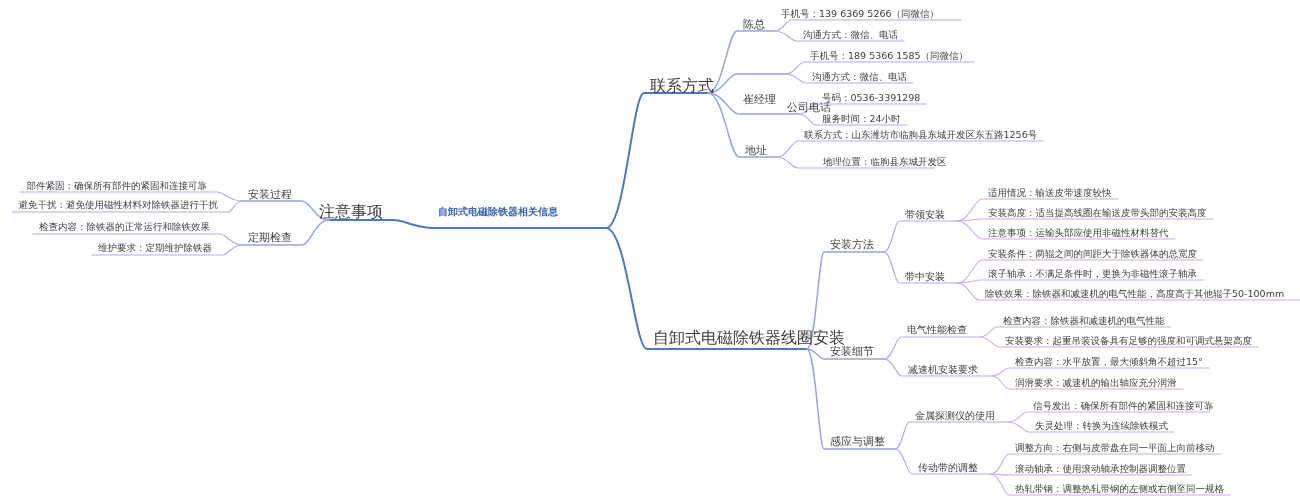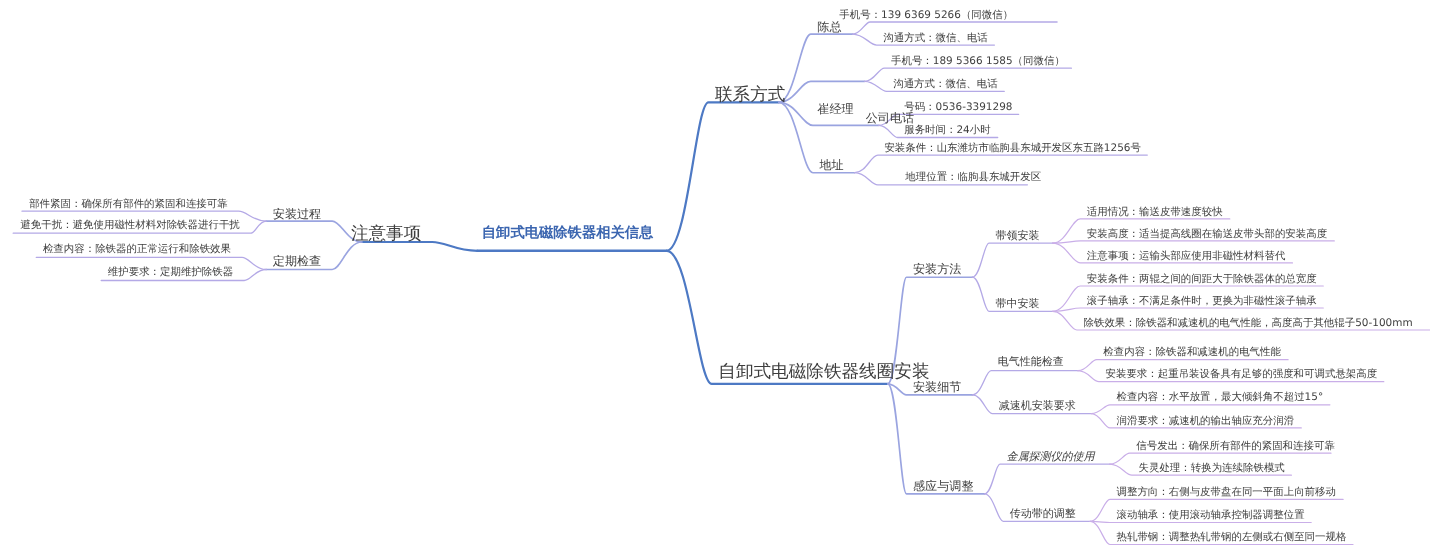--- a/index.html
+++ b/index.html
@@ -2,21 +2,21 @@
 <html><head>
 <meta charset="utf-8">
 <style>
   html,body{margin:0;padding:0;background:#ffffff;}
   #map{
     position:relative;width:1300px;height:502px;overflow:hidden;background:#ffffff;
     font-family:"DejaVu Sans","Liberation Sans",sans-serif;
   }
   #wires{position:absolute;left:0;top:0;}
   .node{position:absolute;white-space:nowrap;color:#3d3d3d;cursor:default;}
-  .root{font-size:13px;line-height:19px;font-weight:bold;color:#3c66b0;left:438px;top:202px;}
+  .root{font-size:10px;line-height:19px;font-weight:bold;color:#3c66b0;left:438px;top:202px;}
   .lv1{font-size:16px;line-height:14px;}
   .br.lv2{font-size:11px;line-height:13px;}
   .br.lv3{font-size:10px;line-height:13px;}
   .leaf{font-size:9.5px;line-height:12px;}
 </style>
 </head>
 <body>
 
 <div id="map" style="background: rgb(255, 255, 255);">
   <svg id="wires" width="1300" height="502" viewBox="0 0 1300 502">
@@ -63,50 +63,50 @@
       <path d="M329,220 C315.5,220 310.1,201 302,201 L242,201" fill="none" stroke="#9aa4e0" stroke-width="1.5" stroke-linecap="round"></path>
       <path d="M242,201 C229.5,201 224.5,192 217,192 L20,192" fill="none" stroke="#b4a9e6" stroke-width="1.2" stroke-linecap="round"></path>
       <path d="M242,201 C235,201 232.2,212 228,212 L12,212" fill="none" stroke="#b4a9e6" stroke-width="1.2" stroke-linecap="round"></path>
       <path d="M329,220 C315.5,220 310.1,245 302,245 L242,245" fill="none" stroke="#9aa4e0" stroke-width="1.5" stroke-linecap="round"></path>
       <path d="M242,245 C231,245 226.6,234 220,234 L33,234" fill="none" stroke="#b4a9e6" stroke-width="1.2" stroke-linecap="round"></path>
       <path d="M242,245 C232,245 228,255 222,255 L92,255" fill="none" stroke="#b4a9e6" stroke-width="1.2" stroke-linecap="round"></path>
     </svg>
   <div class="node root" style="color: rgb(60, 102, 176);">自卸式电磁除铁器相关信息</div>
 <div class="node lv1 br" style="top: 79px; left: 650px;">联系方式</div>
     <div class="node lv2 br" style="top: 18px; left: 743px;">陈总</div>
-    <div class="node lv3 leaf" style="top: 8px; left: 763px;">手机号：139 6369 5266（同微信）</div>
+    <div class="node lv3 leaf" style="top: 8px; left: 781px;">手机号：139 6369 5266（同微信）</div>
     <div class="node lv3 leaf" style="top: 29px; left: 803px;">沟通方式：微信、电话</div>
     <div class="node lv2 br" style="top: 61px; left: 743px; margin-top: 32px;">崔经理</div>
     <div class="node lv3 leaf" style="top: 50px; left: 810px;">手机号：189 5366 1585（同微信）</div>
     <div class="node lv3 leaf" style="top: 71px; left: 812px;">沟通方式：微信、电话</div>
     <div class="node lv2 br" style="top: 101px; left: 745px; margin-left: 42px;">公司电话</div>
     <div class="node lv3 leaf" style="top: 92px; left: 822px;">号码：0536-3391298</div>
     <div class="node lv3 leaf" style="top: 113px; left: 822px;">服务时间：24小时</div>
     <div class="node lv2 br" style="top: 144px; left: 745px;">地址</div>
-    <div class="node lv3 leaf" style="top: 129px; left: 804px;">安装条件：山东潍坊市临朐县东城开发区东五路1256号</div>
+    <div class="node lv3 leaf" style="top: 129px; left: 804px;">联系方式：山东潍坊市临朐县东城开发区东五路1256号</div>
     <div class="node lv3 leaf" style="top: 156px; left: 804px; margin-left: 19px;">地理位置：临朐县东城开发区</div>
     <div class="node lv1 br" style="top: 331px; left: 653px;">自卸式电磁除铁器线圈安装</div>
     <div class="node lv2 br" style="top: 238px; left: 830px;">安装方法</div>
     <div class="node lv3 br" style="top: 208px; left: 905px;">带领安装</div>
     <div class="node lv4 leaf" style="top: 187px; left: 988px;">适用情况：输送皮带速度较快</div>
     <div class="node lv4 leaf" style="top: 207px; left: 988px;">安装高度：适当提高线圈在输送皮带头部的安装高度</div>
     <div class="node lv4 leaf" style="top: 227px; left: 988px;">注意事项：运输头部应使用非磁性材料替代</div>
     <div class="node lv3 br" style="top: 270px; left: 905px;">带中安装</div>
     <div class="node lv4 leaf" style="top: 248px; left: 988px;">安装条件：两辊之间的间距大于除铁器体的总宽度</div>
     <div class="node lv4 leaf" style="top: 268px; left: 988px;">滚子轴承：不满足条件时，更换为非磁性滚子轴承</div>
     <div class="node lv4 leaf" style="top: 288px; left: 985px;">除铁效果：除铁器和减速机的电气性能，高度高于其他辊子50-100mm</div>
     <div class="node lv2 br" style="top: 345px; left: 830px;">安装细节</div>
     <div class="node lv3 br" style="top: 323px; left: 907px;">电气性能检查</div>
     <div class="node lv4 leaf" style="top: 315px; left: 1003px;">检查内容：除铁器和减速机的电气性能</div>
     <div class="node lv4 leaf" style="top: 335px; left: 1005px;">安装要求：起重吊装设备具有足够的强度和可调式悬架高度</div>
     <div class="node lv3 br" style="top: 363px; left: 908px;">减速机安装要求</div>
     <div class="node lv4 leaf" style="top: 356px; left: 1015px;">检查内容：水平放置，最大倾斜角不超过15°</div>
     <div class="node lv4 leaf" style="top: 377px; left: 1015px;">润滑要求：减速机的输出轴应充分润滑</div>
     <div class="node lv2 br" style="top: 435px; left: 830px;">感应与调整</div>
-    <div class="node lv3 br" style="top: 409px; left: 915px; font-style: italic;">金属探测仪的使用</div>
+    <div class="node lv3 br" style="top: 409px; left: 915px;">金属探测仪的使用</div>
     <div class="node lv4 leaf" style="top: 400px; left: 1033px;">信号发出：确保所有部件的紧固和连接可靠</div>
     <div class="node lv4 leaf" style="top: 420px; left: 1035px;">失灵处理：转换为连续除铁模式</div>
     <div class="node lv3 br" style="top: 461px; left: 918px;">传动带的调整</div>
     <div class="node lv4 leaf" style="top: 442px; left: 1015px;">调整方向：右侧与皮带盘在同一平面上向前移动</div>
     <div class="node lv4 leaf" style="top: 463px; left: 1015px;">滚动轴承：使用滚动轴承控制器调整位置</div>
     <div class="node lv4 leaf" style="top: 483px; left: 1015px;">热轧带钢：调整热轧带钢的左侧或右侧至同一规格</div>
     <div class="node lv1 br" style="top: 205px; right: 917px;">注意事项</div>
     <div class="node lv2 br" style="top: 188px; right: 1008px;">安装过程</div>
     <div class="node lv3 leaf" style="top: 180px; right: 1093px;">部件紧固：确保所有部件的紧固和连接可靠</div>
     <div class="node lv3 leaf" style="top: 199px; right: 1082px;">避免干扰：避免使用磁性材料对除铁器进行干扰</div>

